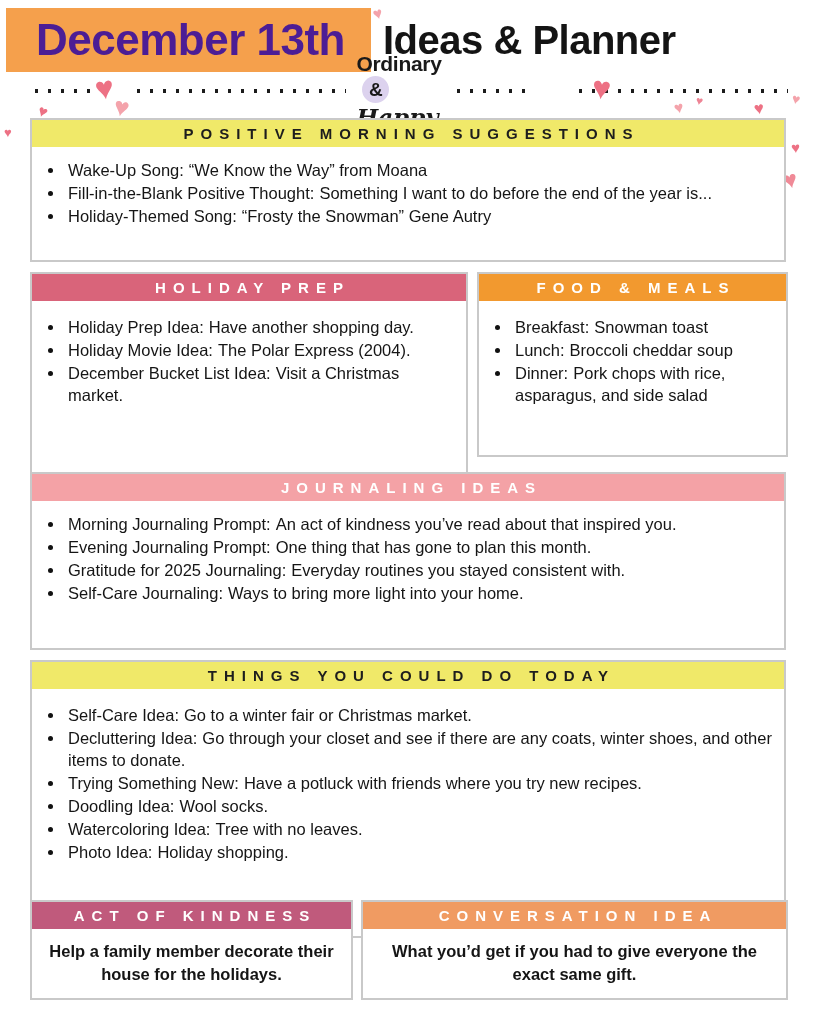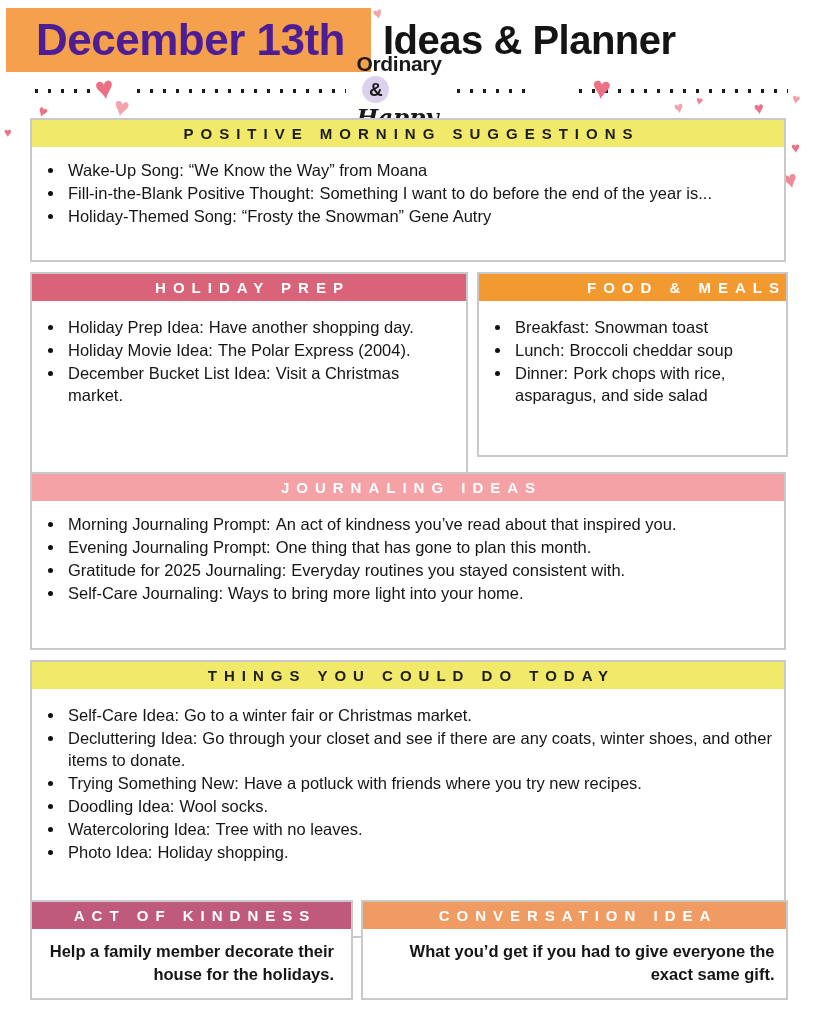--- a/index.html
+++ b/index.html
@@ -30,35 +30,35 @@
 
   
   .heart{position:absolute;line-height:1;display:block;pointer-events:none;}
 
   
   .box{position:absolute;background:#ffffff;border:2px solid #c9c9c9;box-sizing:border-box;}
   .box-header{height:27px;line-height:27px;text-align:center;font-size:15px;font-weight:800;
               letter-spacing:7px;padding-left:7px;white-space:nowrap;overflow:hidden;}
   .hdr-yellow{background:#f0e969;color:#1d1d1d;}
   .hdr-rose{background:#d9647a;color:#ffffff;}
-  .hdr-orange{background:#f2992f;color:#ffffff;text-align:right;}
+  .hdr-orange{background:#f2992f;color:#ffffff;}
   .hdr-salmon{background:#f4a2a6;color:#ffffff;}
   .hdr-mauve{background:#c05a7c;color:#ffffff;}
   .hdr-lorange{background:#f09b62;color:#ffffff;}
 
   ul.items{margin:0;padding:12px 12px 0 0;list-style:none;}
   ul.items.pad-more{padding-top:15px;}
   li.item{position:relative;padding-left:36px;font-size:16.5px;line-height:22px;
           color:#151515;margin-bottom:1px;}
   li.item::before{content:"";position:absolute;left:16px;top:8.5px;width:5px;height:5px;
                   border-radius:50%;background:#111111;}
   .lbl{font-weight:400;margin-right:5px;}
   .txt{font-weight:400;}
 
-  .note{text-align:right;font-weight:700;font-size:16.5px;line-height:23px;
+  .note{text-align:center;font-weight:700;font-size:16.5px;line-height:23px;
         color:#151515;padding-top:11px;margin:0 auto;}
   .note-ak{max-width:285px;}
   .note-ci{max-width:400px;}
 
   
   #sec-positive{left:30px;top:118px;width:756px;height:144px;}
   #sec-holiday{left:30px;top:272px;width:438px;height:227px;}
   #sec-food{left:477px;top:272px;width:311px;height:185px;}
   #sec-journal{left:30px;top:472px;width:756px;height:178px;}
   #sec-things{left:30px;top:660px;width:756px;height:278px;}

